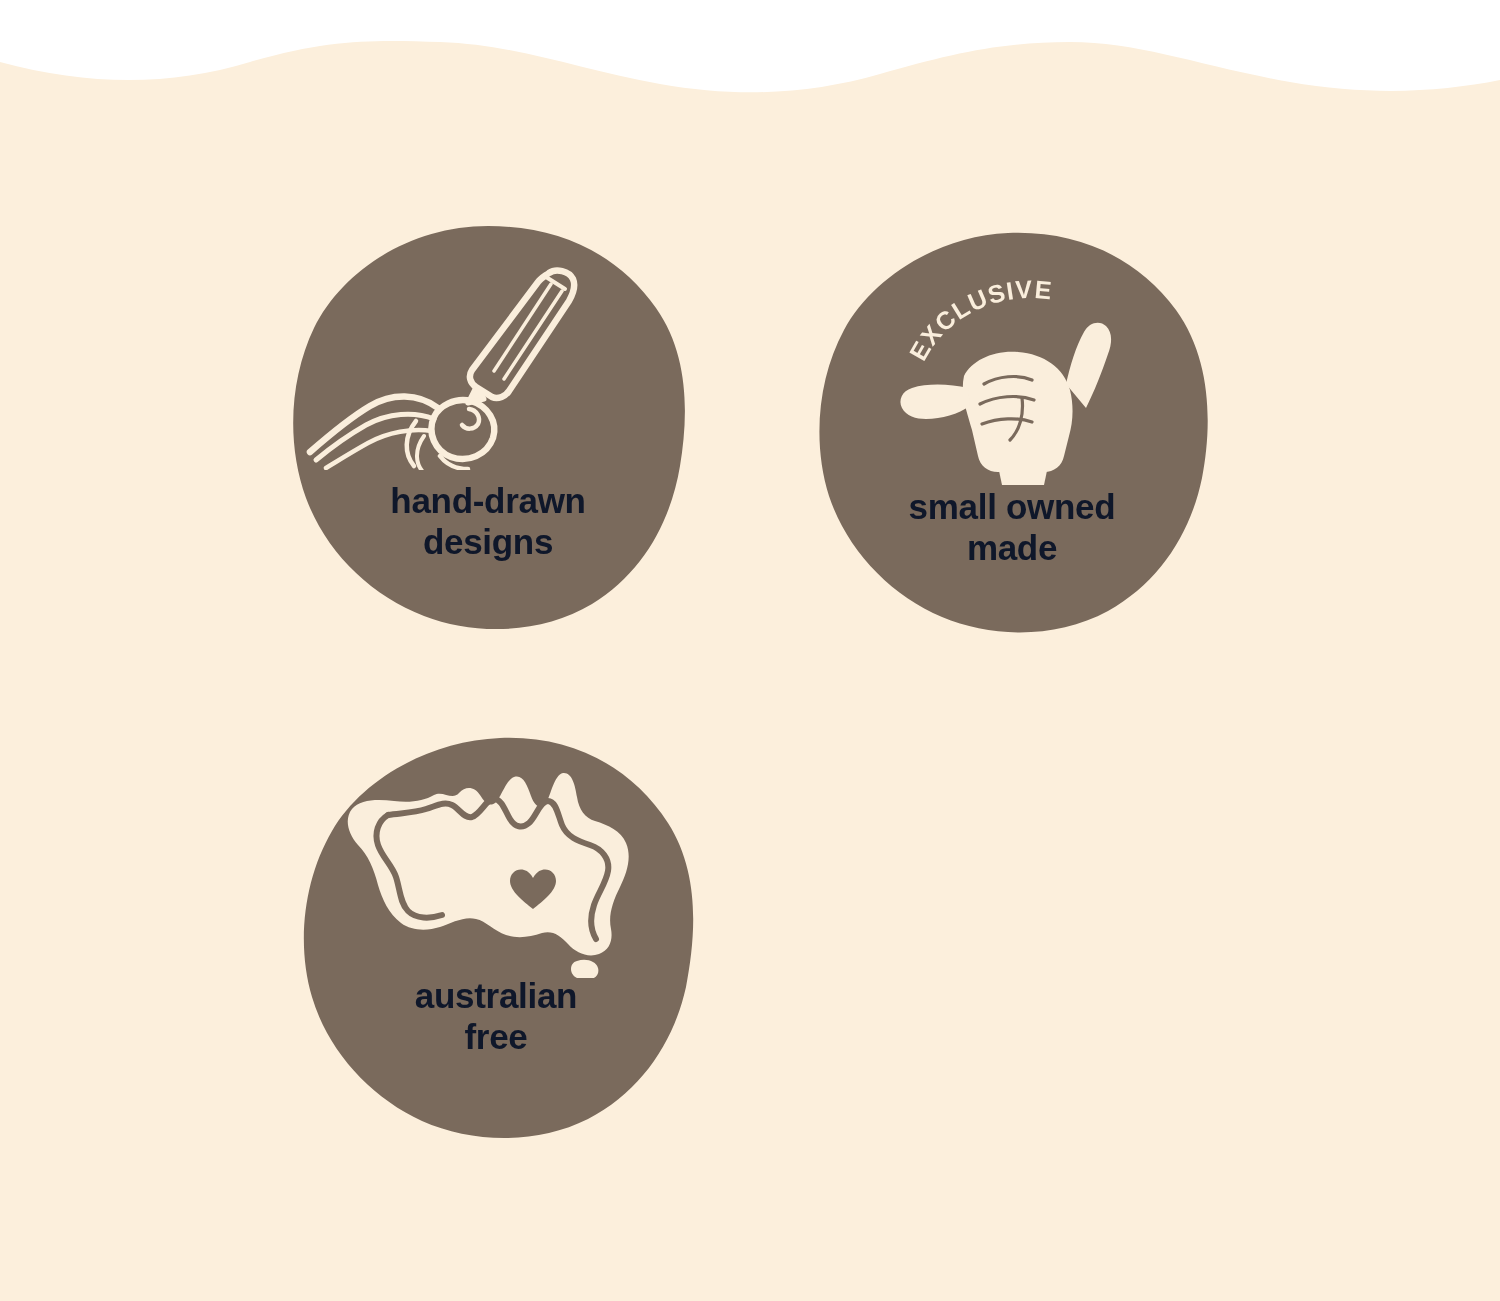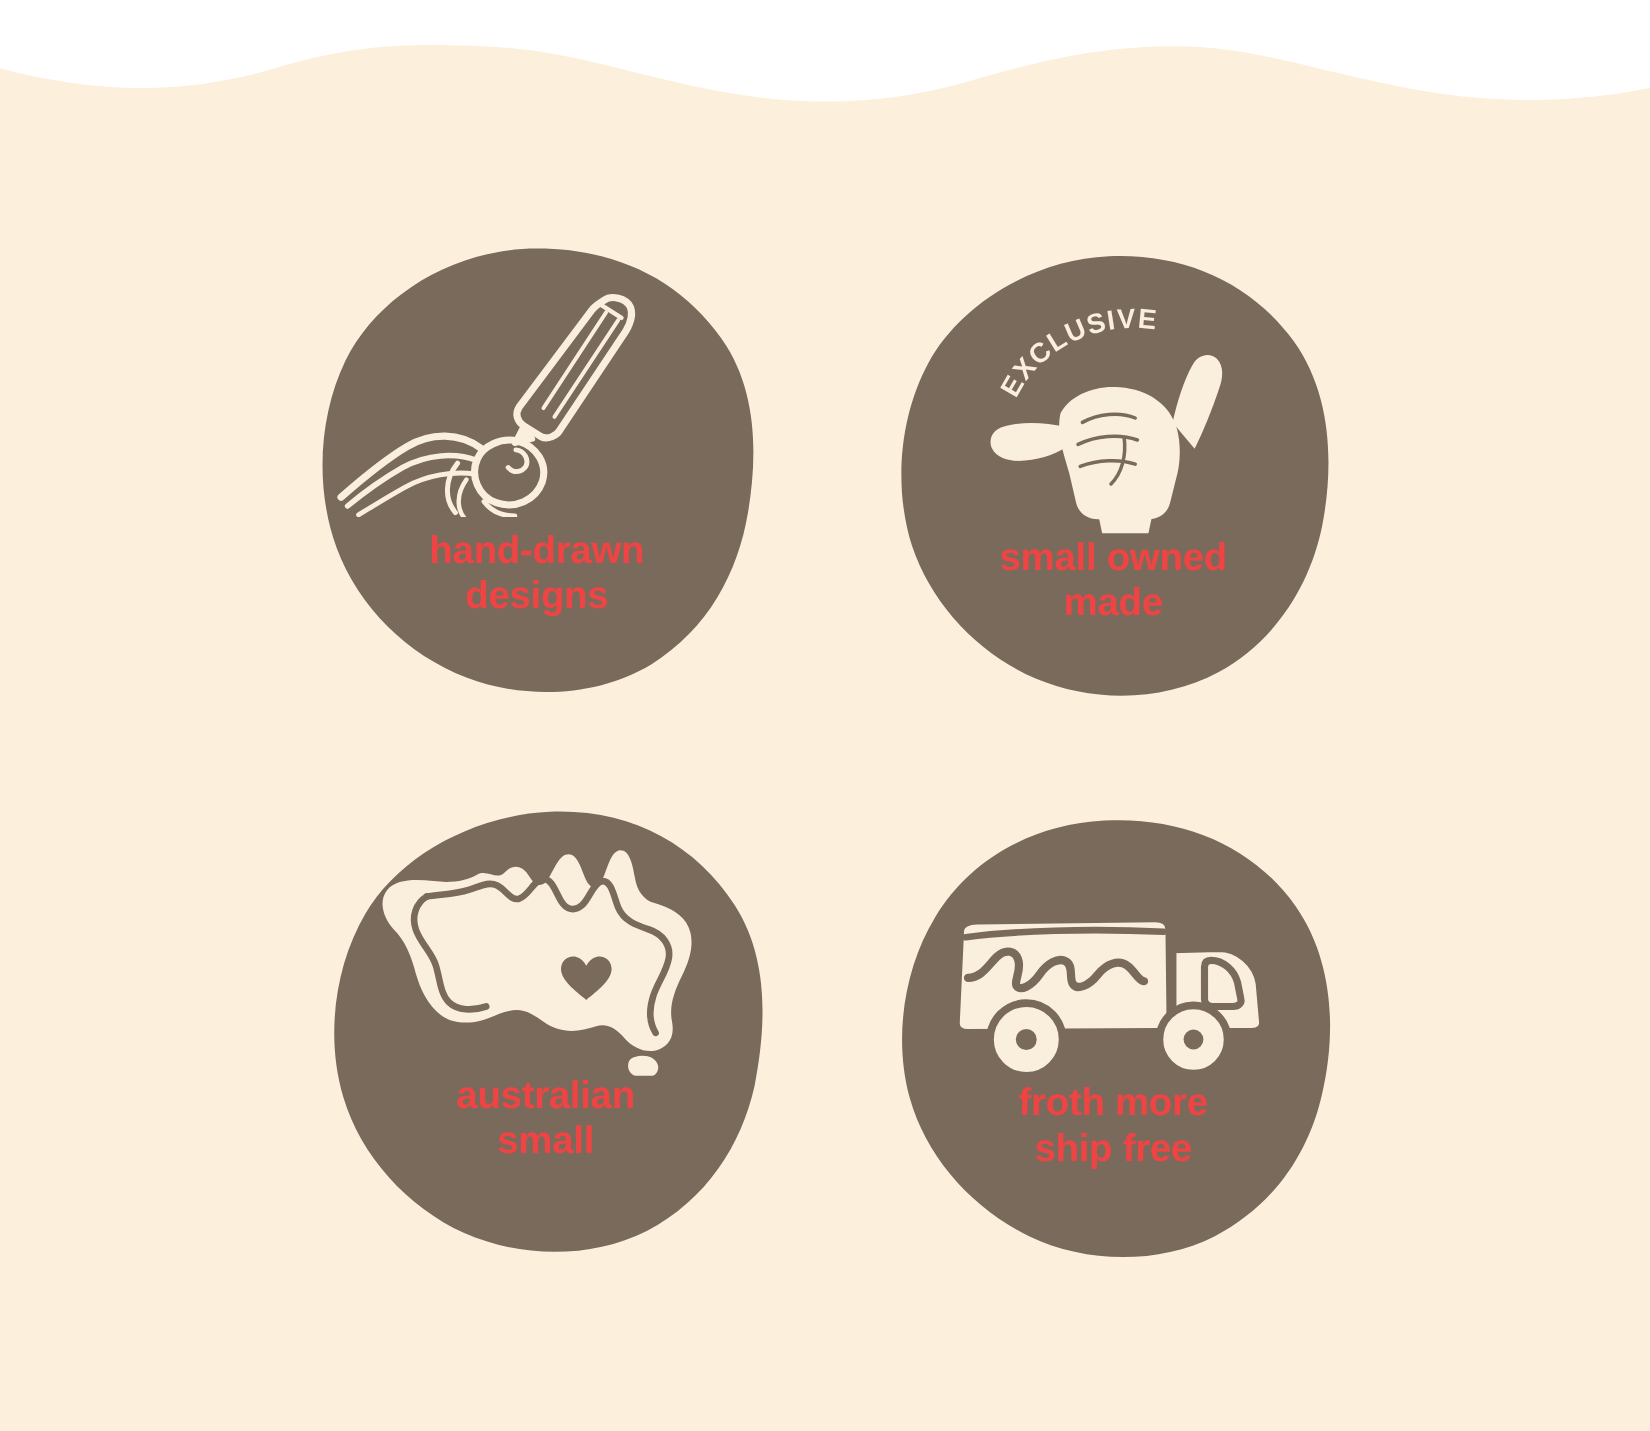--- a/index.html
+++ b/index.html
@@ -74,21 +74,21 @@
     width: 400px;
     height: 210px;
     display: block;
   }
 
   .badge-label {
     position: absolute;
     left: 0;
     width: 400px;
     text-align: center;
-    color: #ef4444;
+    color: #0f172a;
     font-family: "Liberation Sans", sans-serif;
     font-weight: bold;
     font-size: 35px;
     line-height: 1.18;
     letter-spacing: -0.3px;
     white-space: pre-line;
   }
 
   
   #badge-hand-drawn   { left: 288px;  top: 222px; }
@@ -244,59 +244,18 @@
           <path d="M92,52 C82,58 78,70 82,82 C86,94 96,102 100,114
                    C104,126 104,140 112,148 C120,156 134,156 146,152"></path>
         </g>
 
         <path fill="#7A6A5C" d="M214,118 C214,110 221,105 228,107 C232,108 235,111 237,115
                  C239,111 242,108 246,107 C253,105 260,110 260,118
                  C260,128 247,138 237,146 C227,138 214,128 214,118 Z"></path>
       </svg>
 
       <div class="badge-label">australian
-small</div>
+free</div>
     </div>
 
-    <div class="badge" id="badge-shipping">
-      <svg class="badge-blob" viewBox="0 0 400 410">
-        <path d="M192,4 C264,0 328,28 366,82 C402,134 402,200 390,252
-                 C378,306 346,354 292,382 C240,408 174,406 124,382
-                 C72,357 30,310 15,256 C0,202 10,138 38,92
-                 C68,42 122,8 192,4 Z" fill="#7A6A5C"></path>
-      </svg>
-
-      <svg class="badge-icon" viewBox="0 0 400 195">
-
-        <path fill="#FAEEDC" stroke="#7A6A5C" stroke-width="7" stroke-linejoin="round" stroke-linecap="round" d="M61,53 C62,48 68,45 76,45 L238,43 C246,43 251,47 251,53
-                 L252,138 C252,143 247,146 240,146 L68,147
-                 C61,147 57,143 57,138 Z"></path>
-
-        <path fill="#FAEEDC" stroke="#7A6A5C" stroke-width="7" stroke-linejoin="round" stroke-linecap="round" d="M254,71 L296,70 C314,70 330,84 333,102 L336,136
-                 C337,142 333,146 326,146 L254,146 Z"></path>
-
-        <path fill="none" stroke="#7A6A5C" stroke-width="6.5" stroke-linejoin="round" stroke-linecap="round" d="M289,81 C300,81 310,90 313,101 L316,116
-                 C317,120 314,123 309,123 L290,123
-                 C286,123 283,120 283,116 L283,87 C283,83 285,81 289,81 Z"></path>
-
-        <path fill="none" stroke="#7A6A5C" stroke-width="7.5" stroke-linecap="round" stroke-linejoin="round" d="M68,97 C80,97 86,86 94,78 C102,70 112,72 114,82
-                 C116,92 110,99 112,104 C115,110 126,104 133,94
-                 C140,84 150,78 157,82 C164,86 160,96 163,102
-                 C167,109 178,104 186,94 C194,84 205,80 213,86
-                 C220,91 222,99 228,100"></path>
-
-        <path fill="none" stroke="#7A6A5C" stroke-width="6" stroke-linecap="round" d="M66,60 C110,54 178,52 246,55"></path>
-
-        <path fill="none" stroke="#7A6A5C" stroke-width="7" stroke-linecap="round" d="M60,148 L330,147"></path>
-
-        <circle cx="121" cy="153" r="33" fill="#FAEEDC" stroke="#7A6A5C" stroke-width="7"></circle>
-        <circle cx="121" cy="153" r="9.5" fill="#7A6A5C"></circle>
-
-        <circle cx="273" cy="153" r="31" fill="#FAEEDC" stroke="#7A6A5C" stroke-width="7"></circle>
-        <circle cx="273" cy="153" r="9" fill="#7A6A5C"></circle>
-      </svg>
-
-      <div class="badge-label">froth more
-ship free</div>
-    </div>
 
   </div>
 </div>
 
 </body></html>

